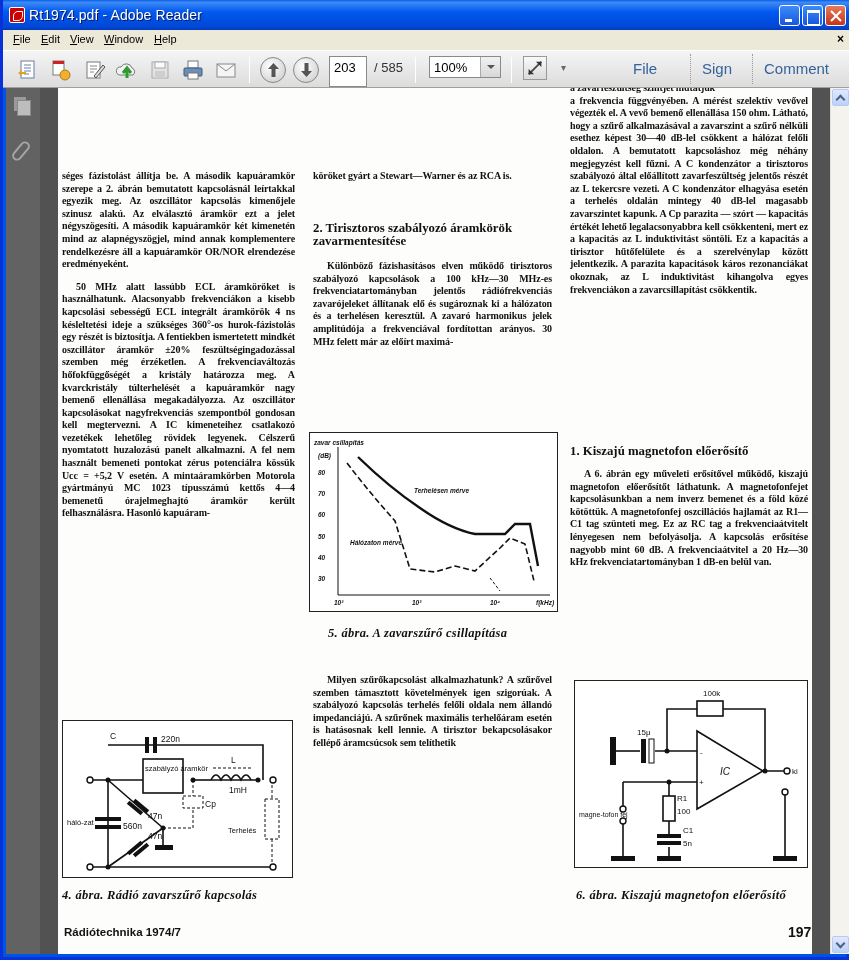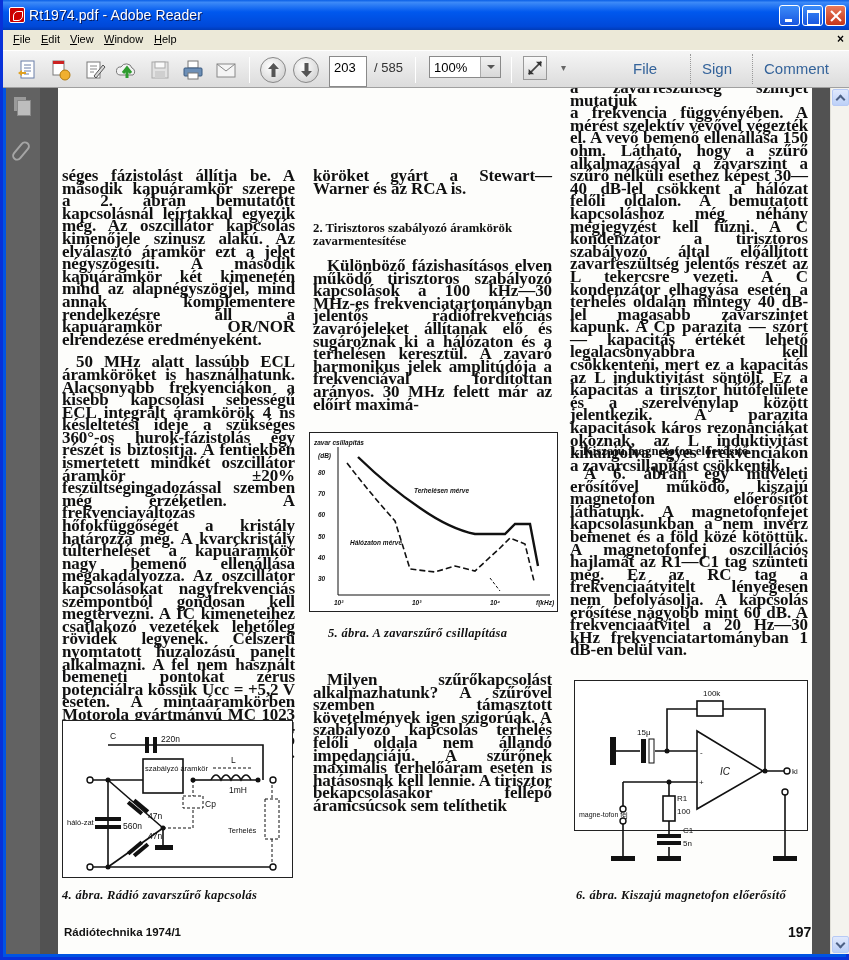--- a/index.html
+++ b/index.html
@@ -45,21 +45,21 @@
 
   .vscroll { position: absolute; left: 827px; top: 88px; width: 19px; height: 866px; background: #f4f3ee; border-left: 1px solid #e0dfd8; }
   .vscroll .arrow { position: absolute; left: 1px; width: 17px; height: 17px; border: 1px solid #b7caf5; border-radius: 2px; background: linear-gradient(#e0e9fd, #bcd0f7); }
   .vscroll .arrow.up { top: 1px; }
   .vscroll .arrow.down { bottom: 1px; }
   .vscroll .arrow::after { content: ""; position: absolute; left: 4px; width: 5px; height: 5px; border-left: 2px solid #4d6185; border-top: 2px solid #4d6185; }
   .vscroll .arrow.up::after { top: 6px; transform: rotate(45deg); }
   .vscroll .arrow.down::after { top: 3px; transform: rotate(225deg); }
 
   
-  .col { position: absolute; font-size: 17px; line-height: 12.6px; text-align: justify; font-weight: bold; letter-spacing: -0.1px; }
+  .col { position: absolute; font-size: 10px; line-height: 12.6px; text-align: justify; font-weight: bold; letter-spacing: -0.1px; }
   .col p { margin: 0; }
   .col p.ind { text-indent: 14px; }
   .caption { position: absolute; font-style: italic; font-weight: bold; font-size: 12.5px; letter-spacing: 0.3px; }
   .section { position: absolute; font-weight: bold; font-size: 12.8px; font-family: "Liberation Serif", serif; line-height: 13px; }
   .fig-box { position: absolute; border: 1.5px solid #222; background: #fff; }
   .footer-left { position: absolute; left: 6px; top: 838px; font-family: "Liberation Sans", sans-serif; font-weight: bold; font-size: 11.5px; }
   .footer-right { position: absolute; left: 730px; top: 836px; font-family: "Liberation Sans", sans-serif; font-weight: bold; font-size: 14px; }
   svg text { font-family: "Liberation Sans", sans-serif; }
 </style>
 </head>
@@ -266,21 +266,21 @@
 
       <div class="col" style="left:512px;top:-6px;width:238px">
         <p>a zavarfeszültség színtjét mutatjuk</p>
         <p>a frekvencia függvényében. A mérést szelektív vevővel végezték el. A vevő bemenő ellenállása 150 ohm. Látható, hogy a szűrő alkalmazásával a zavarszint a szűrő nélküli esethez képest 30—40 dB-lel csökkent a hálózat felőli oldalon. A bemutatott kapcsoláshoz még néhány megjegyzést kell fűzni. A C kondenzátor a tirisztoros szabályozó által előállított zavarfeszültség jelentős részét az L tekercsre vezeti. A C kondenzátor elhagyása esetén a terhelés oldalán mintegy 40 dB-lel magasabb zavarszintet kapunk. A Cp parazita — szórt — kapacitás értékét lehető legalacsonyabbra kell csökkenteni, mert ez a kapacitás az L induktivitást söntöli. Ez a kapacitás a tirisztor hűtőfelülete és a szerelvénylap között jelentkezik. A parazita kapacitások káros rezonanciákat okoznak, az L induktivitást kihangolva egyes frekvenciákon a zavarcsillapítást csökkentik.</p>
       </div>
       <div class="section" style="left:512px;top:357px;width:238px">1. Kiszajú magnetofon előerősítő</div>
       <div class="col" style="left:512px;top:380px;width:238px">
         <p class="ind">A 6. ábrán egy műveleti erősítővel működő, kiszajú magnetofon előerősítőt láthatunk. A magnetofonfejet kapcsolásunkban a nem inverz bemenet és a föld közé kötöttük. A magnetofonfej oszcillációs hajlamát az R1—C1 tag szünteti meg. Ez az RC tag a frekvenciaátvitelt lényegesen nem befolyásolja. A kapcsolás erősítése nagyobb mint 60 dB. A frekvenciaátvitel a 20 Hz—30 kHz frekvenciatartományban 1 dB-en belül van.</p>
       </div>
 
-      <div class="fig-box" style="left:516px;top:592px;width:234px;height:151px">
+      <div class="fig-box" style="left:516px;top:592px;width:234px;height:188px">
         <svg width="234" height="188" viewBox="0 0 234 188">
           <g stroke="#111" stroke-width="1.6" fill="none">
             <path d="M40 70 H65"></path>
               <path d="M80 70 H122"></path>
               <path d="M92 70 V28 H122"></path>
               <path d="M148 28 H190 V90 H210"></path>
             <path d="M48 101 H122"></path>
               <path d="M48 101 V128"></path>
               <path d="M94 101 V115"></path>
               <path d="M94 140 V155 M94 166 V175"></path>
@@ -319,21 +319,21 @@
             <text x="108" y="152">C1</text>
             <text x="108" y="165">5n</text>
             <text x="4" y="136" font-size="7">magne-tofon fej</text>
             <text x="125" y="74">-</text>
             <text x="124" y="104">+</text>
           </g>
         </svg>
       </div>
       <div class="caption" style="left:518px;top:800px">6. ábra. Kiszajú magnetofon előerősítő</div>
 
-      <div class="footer-left">Rádiótechnika 1974/1</div>
+      <div class="footer-left">Rádiótechnika 1974/7</div>
       <div class="footer-right">197</div>
     </div>
   </div>
 
   <div class="vscroll">
     <div class="arrow up"></div>
     <div class="arrow down"></div>
   </div>
 </div>
 

